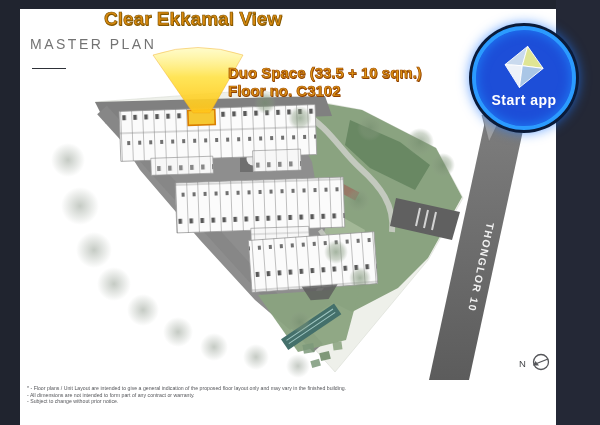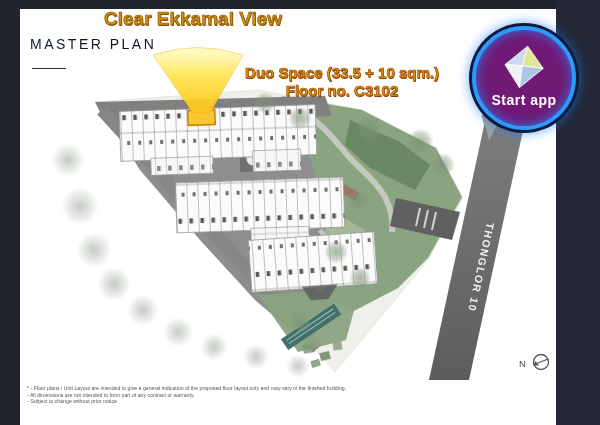--- a/index.html
+++ b/index.html
@@ -6,36 +6,36 @@
   .stage{position:relative;width:600px;height:425px;background:#ffffff;overflow:hidden;
          font-family:"Liberation Sans",sans-serif;}
   
   .frame-left{position:absolute;left:0;top:0;width:20px;height:425px;background:#20242f;}
   .frame-top{position:absolute;left:0;top:0;width:600px;height:9px;background:#20242f;}
   .frame-right{position:absolute;left:556px;top:0;width:44px;height:425px;background:#242836;}
 
   .plan-svg{position:absolute;left:0;top:0;}
 
   .master-plan{position:absolute;left:30px;top:36px;font-size:14px;letter-spacing:2.5px;
-               color:#0f172a;font-weight:400;}
+               color:#737373;font-weight:400;}
   .master-underline{position:absolute;left:32px;top:68px;width:34px;height:0;
                border-top:1.4px solid #2e3138;}
 
   .view-label{position:absolute;left:104px;top:8px;font-size:19px;font-weight:bold;
               color:#d8890f;-webkit-text-stroke:0.6px #7a5200;
               text-shadow:0.5px 0.5px 0 #8a5c00;white-space:nowrap;}
 
-  .duo-callout{position:absolute;left:228px;top:64px;width:228px;text-align:center;
+  .duo-callout{position:absolute;left:228px;top:64px;width:228px;text-align:left;
                font-size:15px;font-weight:bold;line-height:18px;color:#e09614;
                -webkit-text-stroke:0.7px #9c4a00;text-shadow:0.5px 0.5px 0 #8a3c00;
                white-space:nowrap;}
 
   
   .start-btn{position:absolute;left:472px;top:26px;width:104px;height:104px;border-radius:50%;
-             background:#701a75;border:4px solid #2b9bff;box-sizing:border-box;
+             background:#1d4ed8;border:4px solid #2b9bff;box-sizing:border-box;
              box-shadow:0 0 0 3px #0a1b3a,0 0 12px 3px rgba(30,120,255,.65),
                         inset 0 0 12px rgba(30,140,255,.8);
              display:flex;flex-direction:column;align-items:center;justify-content:center;
              cursor:pointer;z-index:6;}
   .start-btn .gem{margin-top:-4px;transform:rotate(10deg);}
   .start-btn .lbl{color:#ffffff;font-size:14px;font-weight:bold;letter-spacing:.5px;margin-top:2px;}
 
   .disclaimer{position:absolute;left:27px;top:385px;transform:scale(0.8);transform-origin:0 0;
               width:700px;color:#55565a;font-size:6.5px;line-height:8.5px;}
 </style>

